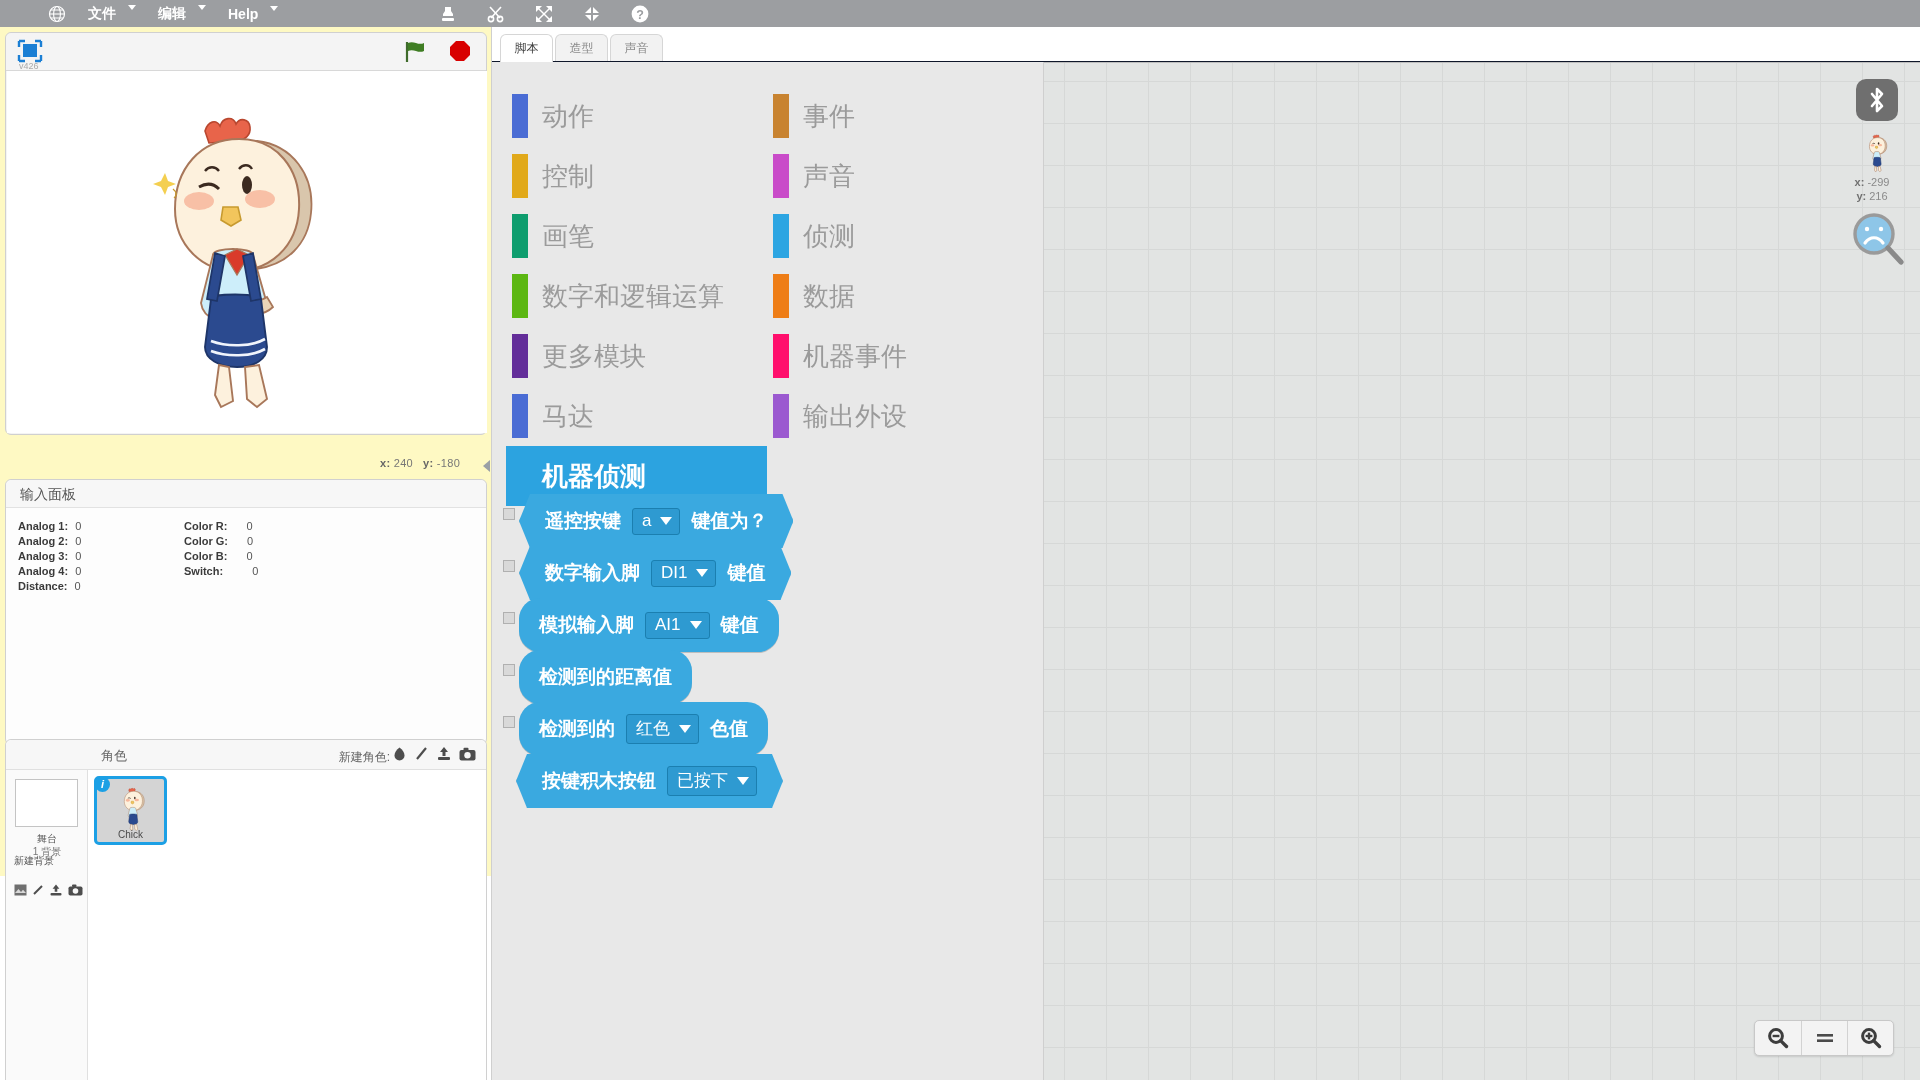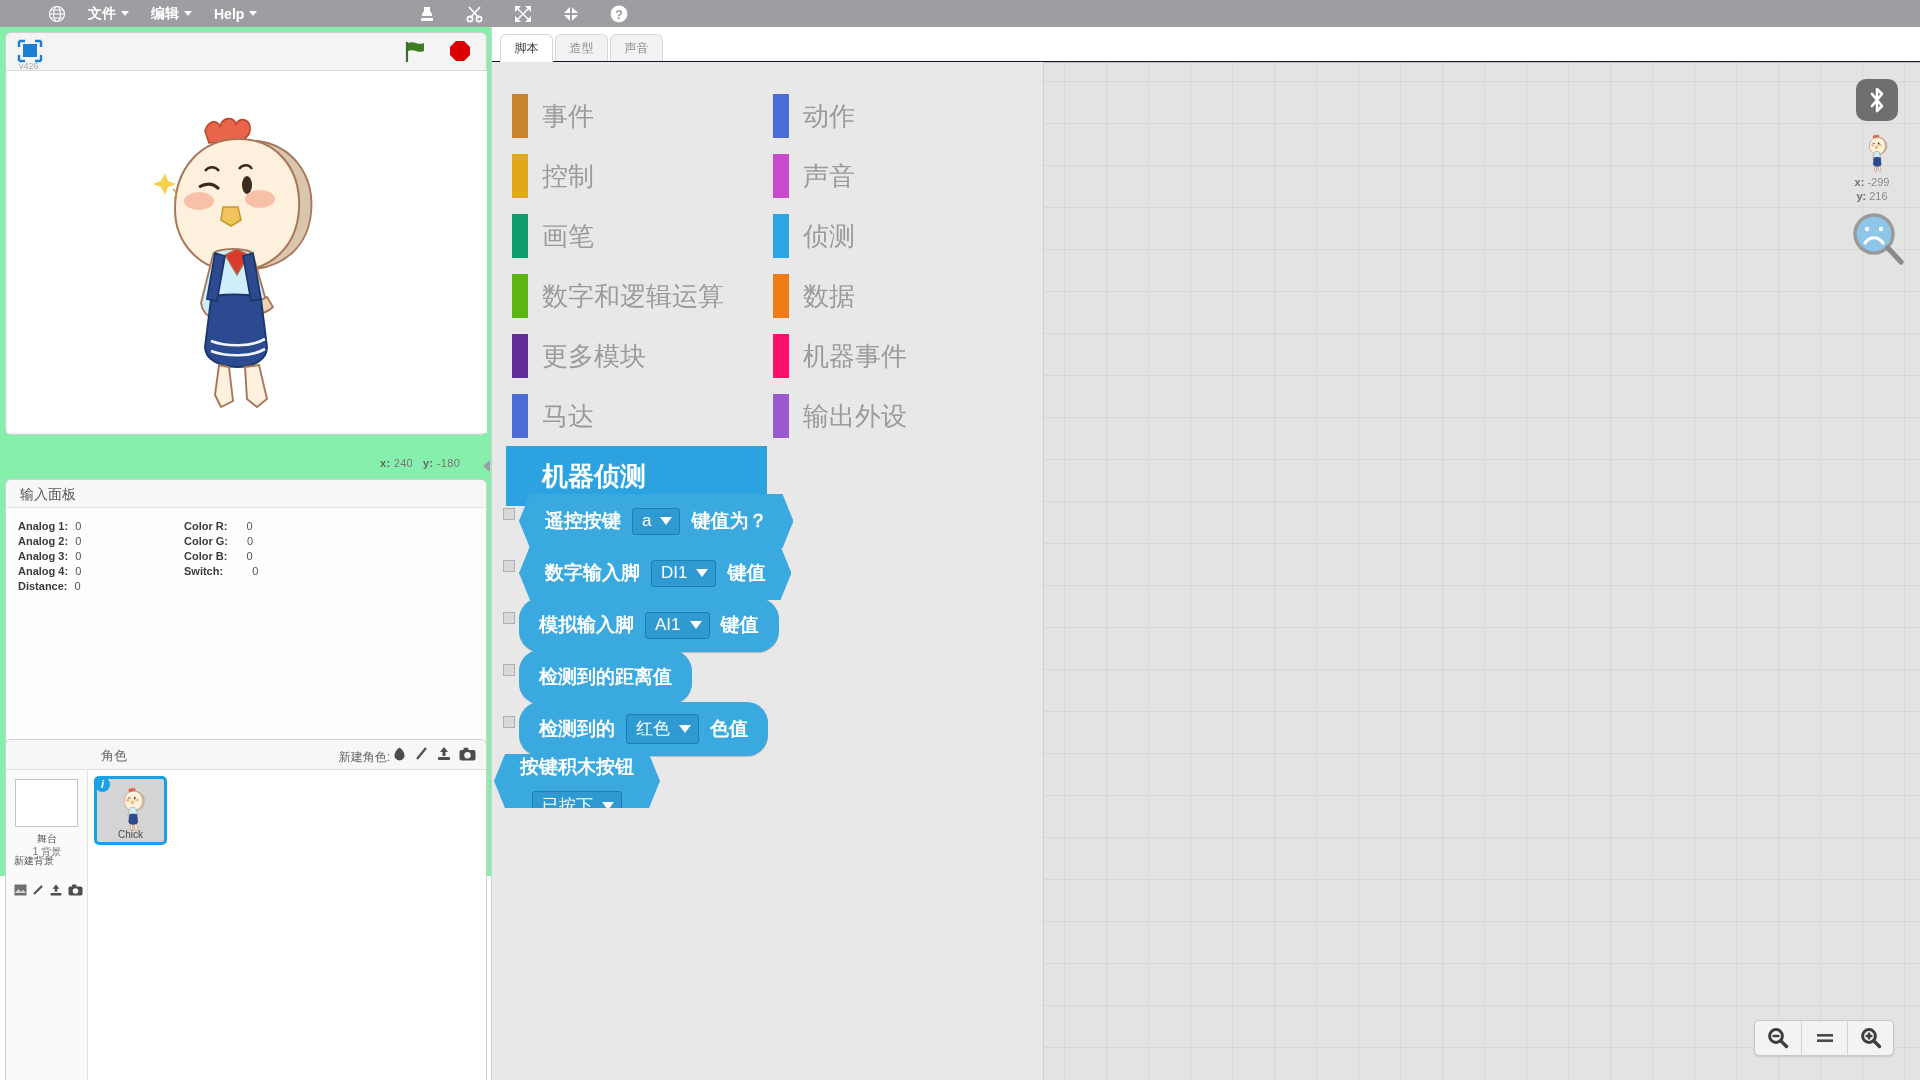--- a/index.html
+++ b/index.html
@@ -10,34 +10,34 @@
   }
 
   
   #menubar {
     position: absolute; left: 0; top: 0; width: 1920px; height: 27px;
     background: #9c9ea1; display: flex; align-items: center;
   }
   .menu-globe { margin-left: 48px; width: 18px; height: 18px; cursor: pointer; }
   .menu-item {
     margin-left: 22px; color: #ffffff; font-size: 14px;
-    cursor: pointer; display: flex; align-items: center; gap: 5px;
+    cursor: pointer; display: flex; gap: 12px;
     font-weight: bold;
   }
   .menu-item .caret {
     width: 0; height: 0; border-left: 4px solid transparent;
     border-right: 4px solid transparent; border-top: 5px solid #fff;
   }
   .tool-icons { margin-left: 160px; display: flex; align-items: center; gap: 28px; }
   .tool-icons > span { cursor: pointer; width: 20px; height: 20px; display: block; }
 
   
   #leftcol {
     position: absolute; left: 0; top: 27px; width: 491px; height: 849px;
-    background: #86efac;
+    background: #fef9c3;
   }
 
   
   #stage-wrap {
     position: absolute; left: 5px; top: 5px; width: 482px; height: 403px;
     background: #f4f4f4; border: 1px solid #d0d0d0; border-radius: 6px;
   }
   #stage-header {
     position: absolute; left: 0; top: 0; width: 100%; height: 38px;
     background: #f4f4f4; border-radius: 6px 6px 0 0;
@@ -515,26 +515,26 @@
 
   <div id="tabbar">
     <div class="tab active">脚本</div>
     <div class="tab">造型</div>
     <div class="tab">声音</div>
   </div>
 
   <div id="palette">
     <div id="cat-grid">
       <div class="cat">
+        <span class="swatch" style="background:#4a6cd4"></span>
+        <span class="cat-name">动作</span>
+      </div>
+      <div class="cat">
         <span class="swatch" style="background:#c88330"></span>
         <span class="cat-name">事件</span>
-      </div>
-      <div class="cat">
-        <span class="swatch" style="background:#4a6cd4"></span>
-        <span class="cat-name">动作</span>
       </div>
       <div class="cat">
         <span class="swatch" style="background:#e1a91a"></span>
         <span class="cat-name">控制</span>
       </div>
       <div class="cat">
         <span class="swatch" style="background:#c94bc9"></span>
         <span class="cat-name">声音</span>
       </div>
       <div class="cat">
@@ -626,21 +626,21 @@
           <span>检测到的</span>
           <span class="dd">
             <span>红色</span>
             <i class="arw"></i>
           </span>
           <span>色值</span>
         </div>
       </div>
 
       <div class="block-row">
-        <div class="blk hex" style="left:2px;flex-direction:column;">
+        <div class="blk hex" style="left:24px;">
           <span>按键积木按钮</span>
           <span class="dd">
             <span>已按下</span>
             <i class="arw"></i>
           </span>
         </div>
       </div>
 
     </div>
   </div>

